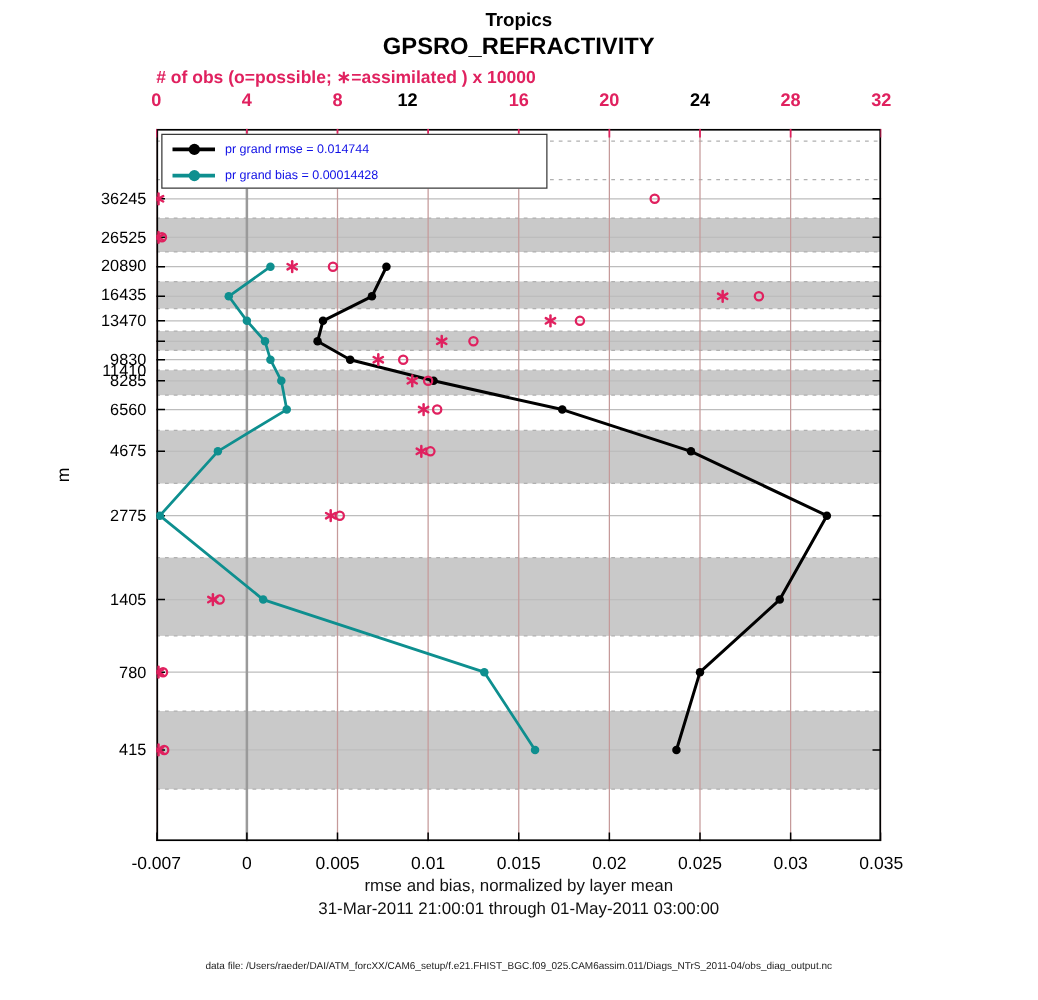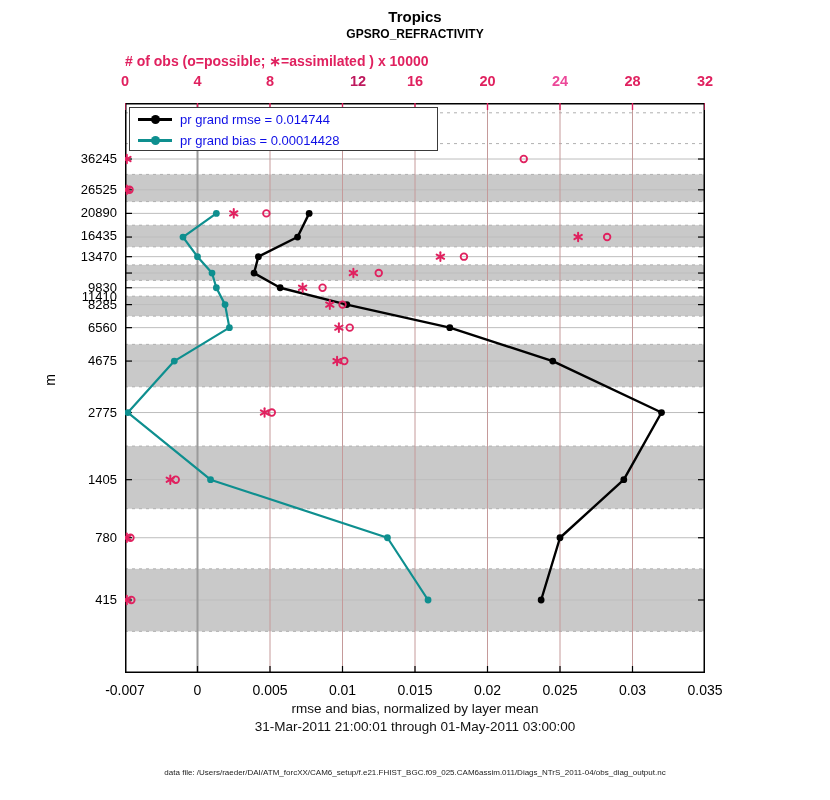--- a/index.html
+++ b/index.html
@@ -1,33 +1,33 @@
 <!DOCTYPE html>
 <html><head>
 <meta charset="utf-8">
 <style>
   html,body{margin:0;padding:0;background:#ffffff;}
   body{width:830px;height:800px;position:relative;font-family:"Liberation Sans",sans-serif;overflow:hidden;}
   .abs{position:absolute;}
   .title1{left:125px;top:8px;width:580px;text-align:center;font-size:15px;font-weight:bold;color:#000;}
-  .title2{left:125px;top:27px;width:580px;text-align:center;font-size:12px;font-weight:bold;color:#000;}
+  .title2{left:125px;top:27px;width:580px;text-align:center;font-size:19px;font-weight:bold;color:#000;}
   .topaxlabel{left:125px;top:53px;width:580px;text-align:left;font-size:14px;font-weight:bold;}
   .toptick{top:73px;width:44px;text-align:center;font-size:14.5px;font-weight:bold;}
   .ytick{height:16px;line-height:16px;text-align:right;font-size:13px;color:#000;}
   .xtick{top:682px;width:64px;text-align:center;font-size:14px;color:#000;}
   .ylab{left:44px;top:372px;font-size:14px;color:#000;transform:rotate(-90deg);transform-origin:center;}
   .xlab{left:125px;top:701px;width:580px;text-align:center;font-size:13.5px;color:#111;}
   .subtitle{left:125px;top:719px;width:580px;text-align:center;font-size:13.5px;color:#111;}
   .footer{left:125px;top:768px;width:580px;text-align:center;font-size:8px;color:#222;letter-spacing:0px;}
   #plot{left:125px;top:103px;width:580px;height:570px;}
   #legend{left:129px;top:107px;width:307px;height:42px;background:#fff;border:1px solid #3a3a3a;z-index:5;}
   .lrow{display:flex;align-items:center;height:19px;margin:2px 0 0 8px;}
   .lsample{position:relative;width:34px;height:3px;margin-right:8px;flex:0 0 34px;}
   .ldot{position:absolute;left:13px;top:-3px;width:9px;height:9px;border-radius:50%;}
-  .ltext{font-size:13px;white-space:nowrap;text-align:right;}
+  .ltext{font-size:10px;white-space:nowrap;text-align:right;}
 </style>
 </head>
 <body>
 
 <div class="abs title1">Tropics</div>
 <div class="abs title2">GPSRO_REFRACTIVITY</div>
 <div class="abs topaxlabel" id="topaxlabel" style="color: rgb(224, 33, 95);"># of obs (o=possible; ∗=assimilated ) x 10000</div>
 
 <div class="abs" id="plot">
   <svg id="plot-svg" width="580" height="570" viewBox="0 0 580 570" xmlns="http://www.w3.org/2000/svg">
@@ -226,24 +226,24 @@
 </div>
 
 <div class="abs ylab">m</div>
 <div class="abs xlab">rmse and bias, normalized by layer mean</div>
 <div class="abs subtitle">31-Mar-2011 21:00:01 through 01-May-2011 03:00:00</div>
 <div class="abs footer">data file: /Users/raeder/DAI/ATM_forcXX/CAM6_setup/f.e21.FHIST_BGC.f09_025.CAM6assim.011/Diags_NTrS_2011-04/obs_diag_output.nc</div>
 
 <div class="abs toptick" style="left: 103px; color: rgb(224, 33, 95);">0</div>
 <div class="abs toptick" style="left: 175.5px; color: rgb(224, 33, 95);">4</div>
 <div class="abs toptick" style="left: 248px; color: rgb(224, 33, 95);">8</div>
-<div class="abs toptick" style="left: 336px; color: #be185d;">12</div>
+<div class="abs toptick" style="left: 304px; color: #000000;">12</div>
 <div class="abs toptick" style="left: 393px; color: rgb(224, 33, 95);">16</div>
 <div class="abs toptick" style="left: 465.5px; color: rgb(224, 33, 95);">20</div>
-<div class="abs toptick" style="left: 538px; color: #ec4899;">24</div>
+<div class="abs toptick" style="left: 538px; color: #000000;">24</div>
 <div class="abs toptick" style="left: 610.5px; color: rgb(224, 33, 95);">28</div>
 <div class="abs toptick" style="left: 683px; color: rgb(224, 33, 95); text-align: center;">32</div>
 <div class="abs xtick" style="left: 93px;">-0.007</div>
 <div class="abs xtick" style="left: 165.5px;">0</div>
 <div class="abs xtick" style="left: 238px;">0.005</div>
 <div class="abs xtick" style="left: 310.5px;">0.01</div>
 <div class="abs xtick" style="left: 383px;">0.015</div>
 <div class="abs xtick" style="left: 455.5px;">0.02</div>
 <div class="abs xtick" style="left: 528px;">0.025</div>
 <div class="abs xtick" style="left: 600.5px;">0.03</div>

